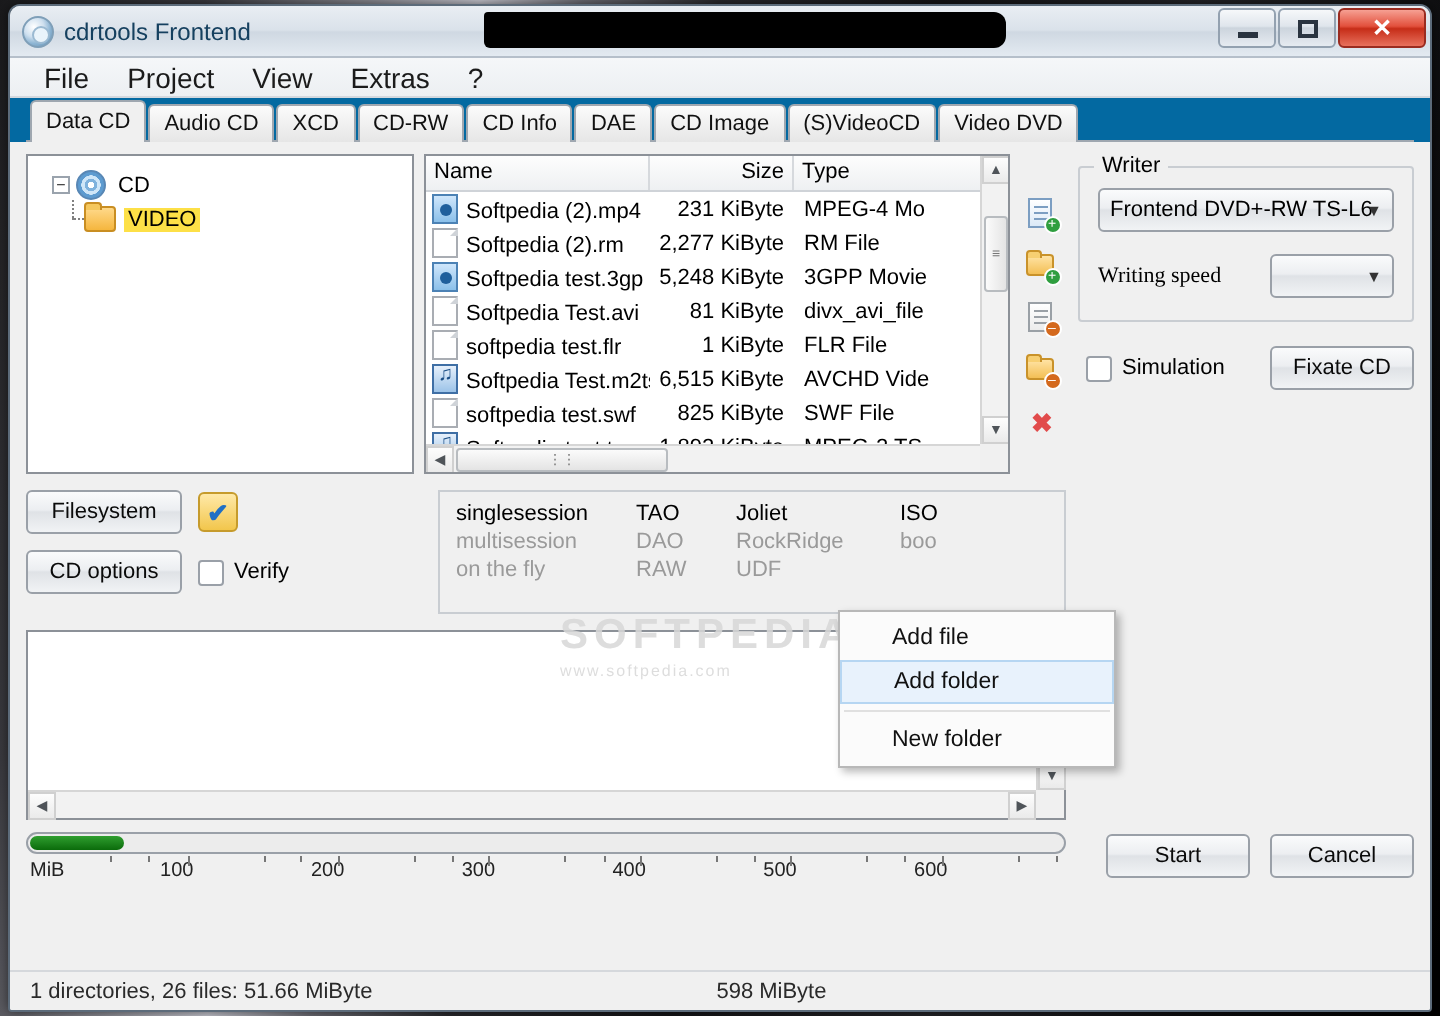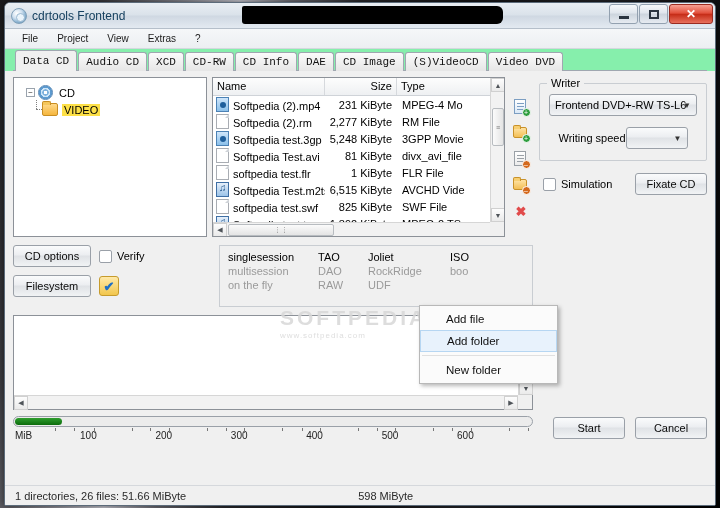--- a/index.html
+++ b/index.html
@@ -65,27 +65,26 @@
   }
   .glyph-min { width:10px; height:3px; background:#2a3440; display:block; margin-top:6px; }
   .glyph-max { width:10px; height:9px; border:2px solid #2a3440; display:block; }
   
   .menubar {
     height:20px; flex:0 0 20px;
     background:linear-gradient(to bottom,#f5f7f9,#eceff2);
     border-bottom:1px solid #d3d8de;
     display:flex; align-items:center; padding-left:8px; gap:1px;
   }
-  .menubar .mi { padding:2px 9px; font-size:10px; color:#1b1b1b; line-height:14px; }
+  .menubar .mi { padding:2px 9px; font-size:14px; color:#1b1b1b; line-height:14px; }
   
   .tabstrip {
     flex:0 0 22px; display:flex; align-items:flex-end;
-    padding-left:10px; background:#86efac; position:relative;
+    padding-left:10px; background:#0369a1; position:relative;
     height:22px;
-    font-family:Liberation Mono, monospace;
   }
   .tabstrip:after{
     content:""; position:absolute; left:8px; right:8px; bottom:0; height:1px; background:#9fa7b0;
   }
   .tab {
     height:19px; padding:0 7px; margin-right:1px;
     display:flex; align-items:center;
     border:1px solid #9fa7b0; border-bottom:none;
     border-radius:3px 3px 0 0;
     background:linear-gradient(to bottom,#fbfbfb,#e6e6e6);
@@ -299,21 +298,21 @@
     height:22px; border:1px solid #9aa0a8; border-radius:3px;
     background:linear-gradient(to bottom,#fafbfc 0%,#eceef1 45%,#dfe2e6 50%,#f1f3f5 100%);
     display:flex; align-items:center; padding-left:5px; font-size:11px;
     overflow:hidden; position:relative;
   }
   .combo .arrow {
     position:absolute; right:0; top:0; bottom:0; width:18px;
     display:flex; align-items:center; justify-content:center; font-size:8px; color:#333;
   }
   .combo .val { white-space:nowrap; overflow:hidden; padding-right:20px; }
-  .speed-row { display:flex; align-items:center; justify-content:center; margin-top:11px; }
+  .speed-row { display:flex; align-items:center; justify-content:space-between; margin-top:11px;font-family:Liberation Serif, serif; }
   .speed-combo { width:62px; }
   .sim-row { display:flex; align-items:center; justify-content:space-between; margin-top:12px; }
   .btn-fixate { width:72px; }
   .bottom-btns { position:absolute; bottom:46px; right:8px; display:flex; gap:10px; }
   .btn-wide { width:72px; }
 
   
   .statusbar {
     flex:0 0 20px; height:20px; display:flex; align-items:center;
     border-top:1px solid #d5d8dc; background:#f0f0f0; font-size:11px; color:#2a2a2a;
@@ -502,29 +501,29 @@
               <span class="fld"></span>
                 <span class="badge rem">–</span>
             </div>
             <div class="tool-ic red-x">✖</div>
           </div>
         </div>
 
         <div class="mid">
           <div class="mid-left">
             <div class="row">
+              <div class="btn btn-fs">Filesystem</div>
+              <div class="shield">✔</div>
+            </div>
+            <div class="row">
               <div class="btn btn-cdopt">CD options</div>
               <div class="row" style="gap:5px;">
                 <span class="chk"></span>
                 <span class="chk-label">Verify</span>
               </div>
-            </div>
-            <div class="row">
-              <div class="btn btn-fs">Filesystem</div>
-              <div class="shield">✔</div>
             </div>
           </div>
 
           <div class="opts-box">
             <div class="opts-grid">
               <div class="opts-col" style="width:74px">
                 <div class="on">singlesession</div>
                 <div class="off">multisession</div>
                 <div class="off">on the fly</div>
               </div>

